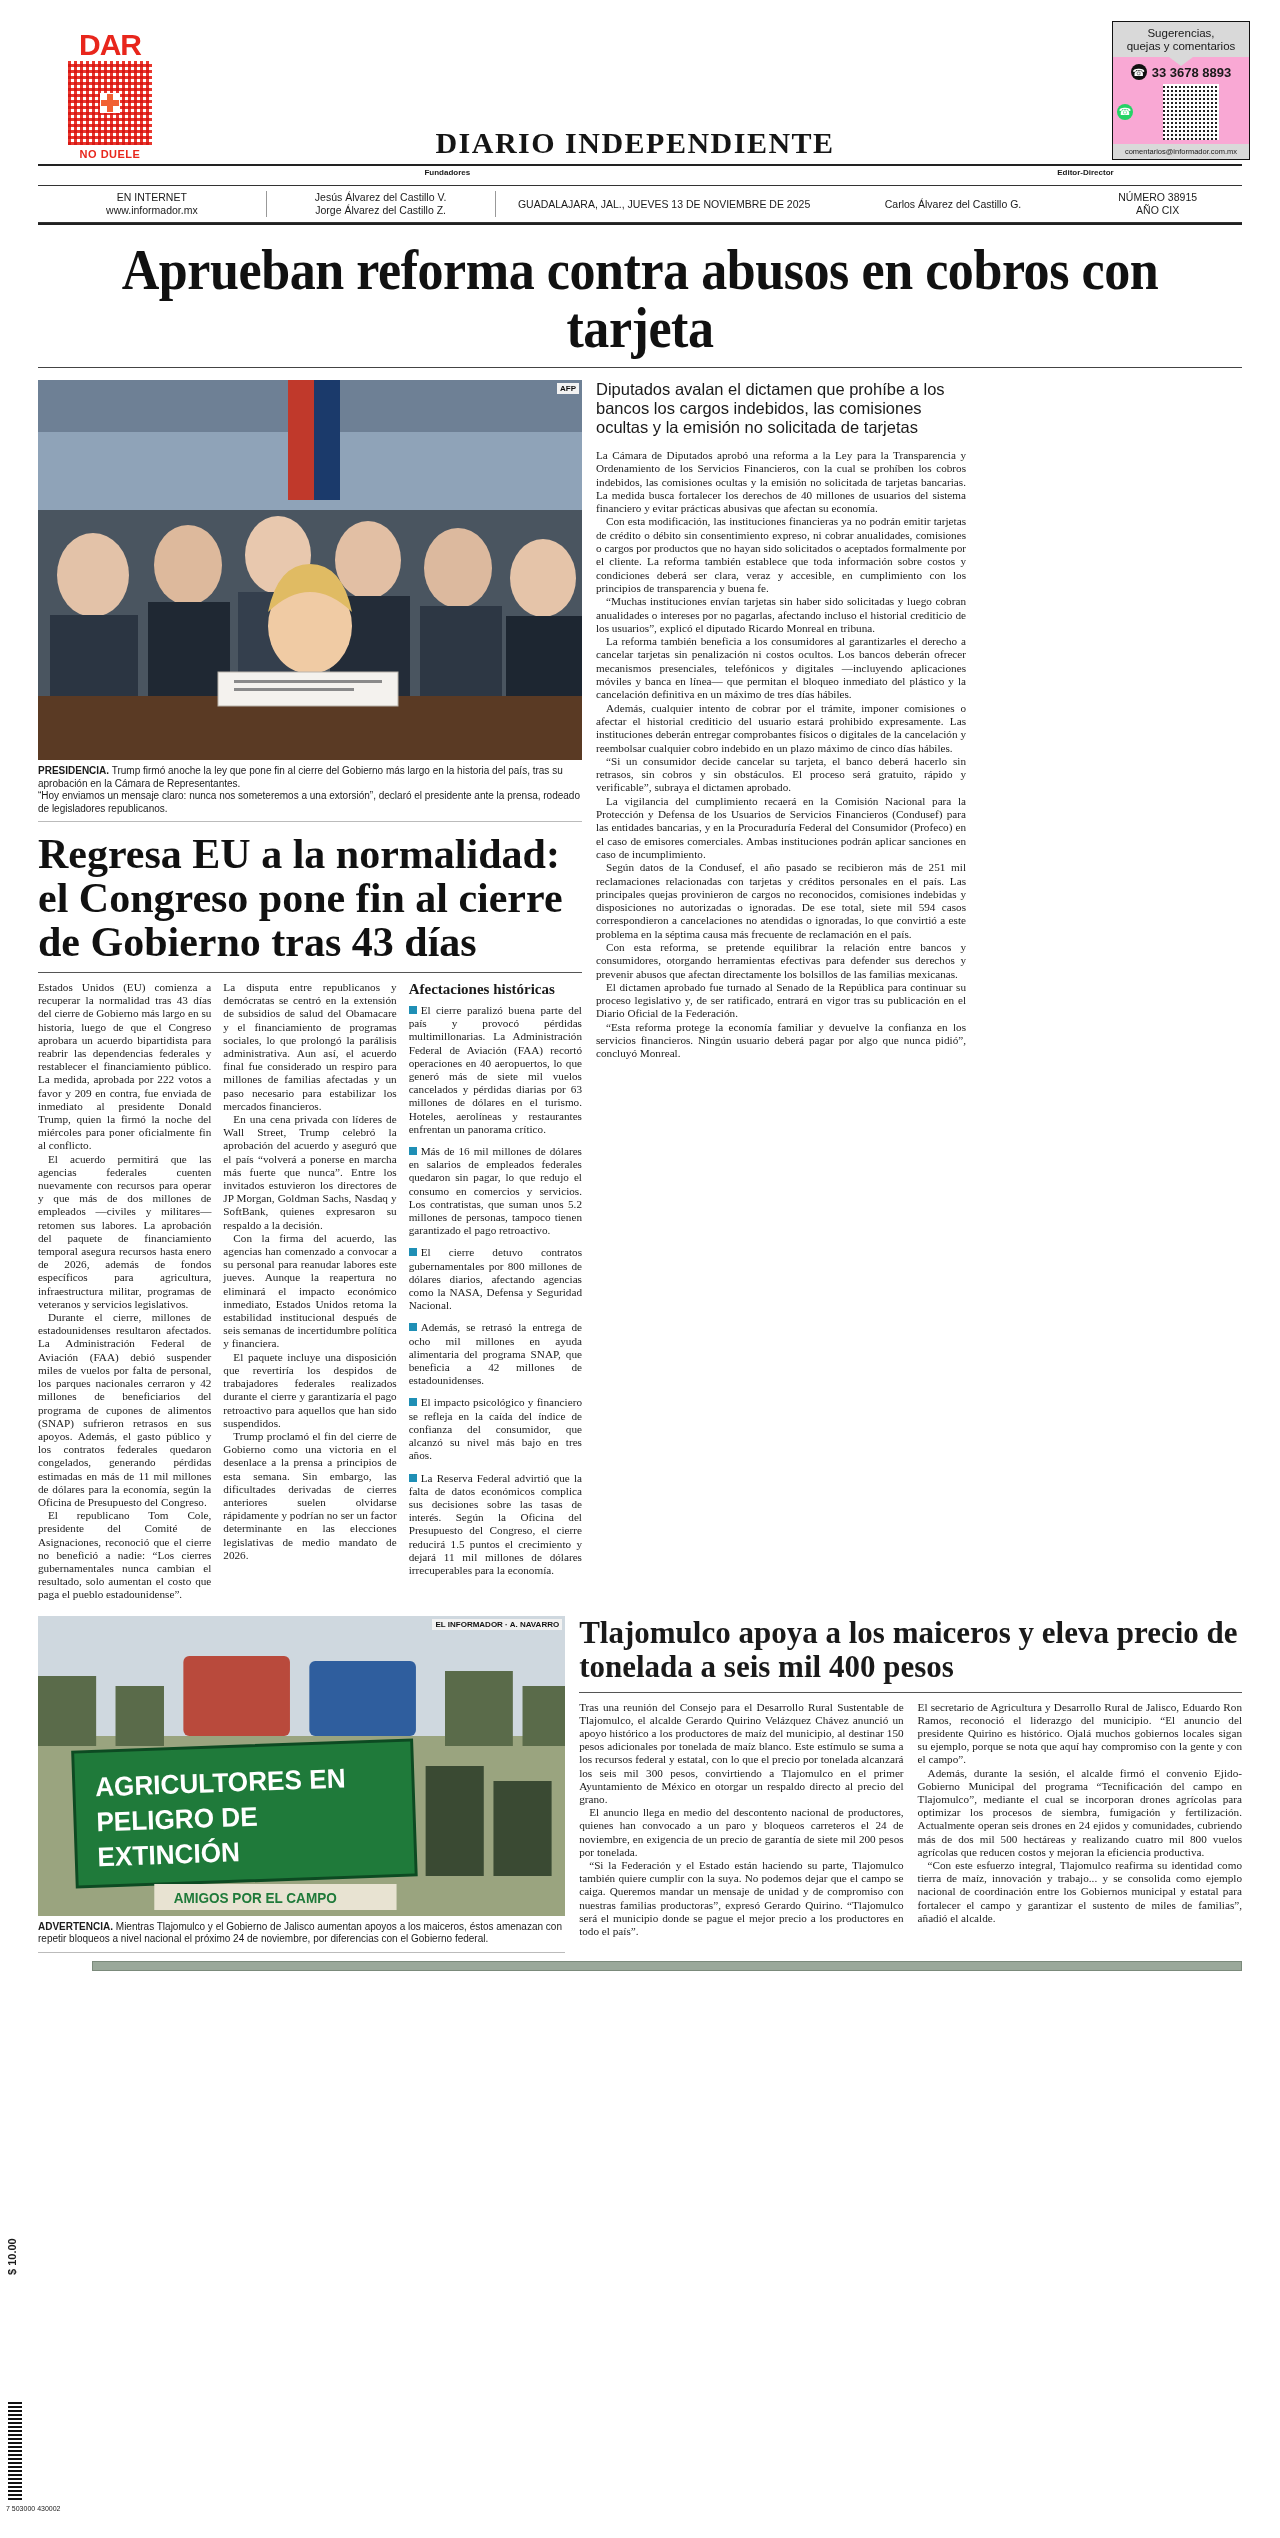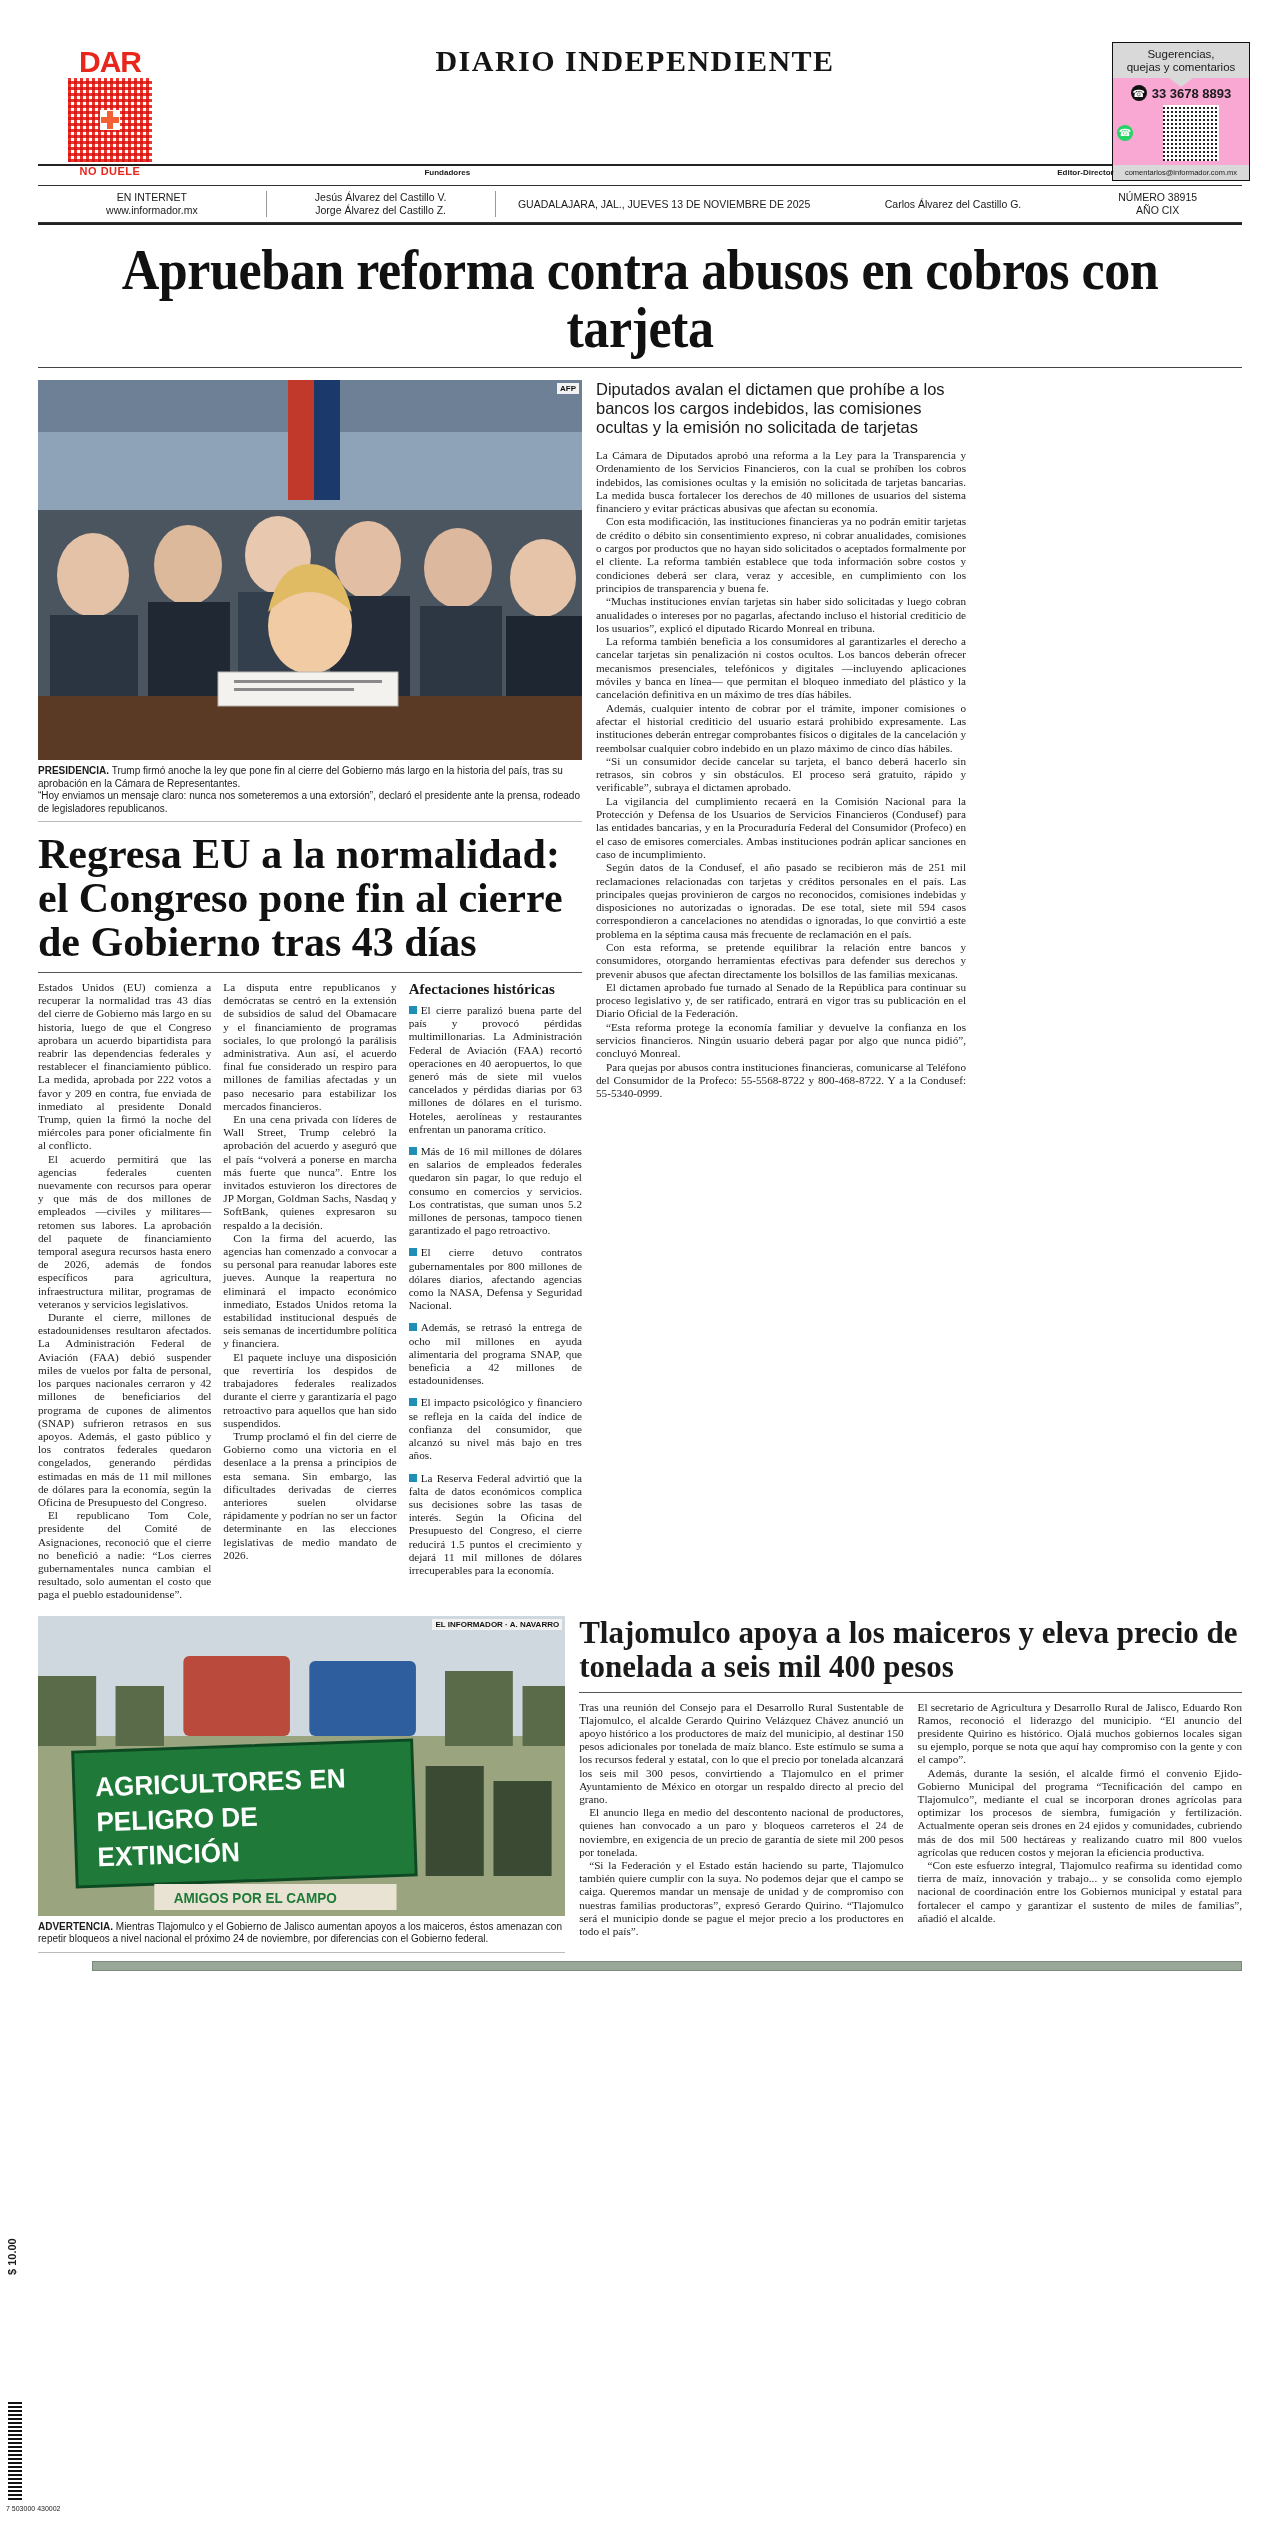--- a/index.html
+++ b/index.html
@@ -8,21 +8,21 @@
     width:1280px; height:2538px;
     background:#ffffff;
     font-family:"Liberation Serif", serif;
     color:#1a1a1a;
     position:relative;
     overflow:hidden;
   }
   .page { width:1280px; height:2538px; position:relative; padding:0 24px; }
 
   
-  .masthead { display:flex; align-items:flex-start; padding-top:38px; height:160px; }
+  .masthead { display:flex; align-items:flex-end; padding-top:38px; height:160px; }
   .dar-logo { width:96px; margin-left:38px; margin-top:10px; text-align:center; }
   .dar-word { color:#e8261c; font-family:"Liberation Sans", sans-serif; font-weight:bold;
               font-size:30px; letter-spacing:-1px; line-height:28px; }
   .qr { width:84px; height:84px; margin:2px auto 0 auto; position:relative;
         background:#ffffff; }
   .qr-red { background-image:
       repeating-linear-gradient(90deg,#e8261c 0 3px,transparent 3px 6px),
       repeating-linear-gradient(0deg,#e8261c 0 3px,transparent 3px 6px);
       background-blend-mode:multiply; opacity:.92; }
   .qr-cross { position:absolute; left:50%; top:50%; transform:translate(-50%,-50%);
@@ -299,21 +299,20 @@
         <p>Con esta modificación, las instituciones financieras ya no podrán emitir tarjetas de crédito o débito sin consentimiento expreso, ni cobrar anualidades, comisiones o cargos por productos que no hayan sido solicitados o aceptados formalmente por el cliente. La reforma también establece que toda información sobre costos y condiciones deberá ser clara, veraz y accesible, en cumplimiento con los principios de transparencia y buena fe.</p>
         <p>“Muchas instituciones envían tarjetas sin haber sido solicitadas y luego cobran anualidades o intereses por no pagarlas, afectando incluso el historial crediticio de los usuarios”, explicó el diputado Ricardo Monreal en tribuna.</p>
         <p>La reforma también beneficia a los consumidores al garantizarles el derecho a cancelar tarjetas sin penalización ni costos ocultos. Los bancos deberán ofrecer mecanismos presenciales, telefónicos y digitales —incluyendo aplicaciones móviles y banca en línea— que permitan el bloqueo inmediato del plástico y la cancelación definitiva en un máximo de tres días hábiles.</p>
         <p>Además, cualquier intento de cobrar por el trámite, imponer comisiones o afectar el historial crediticio del usuario estará prohibido expresamente. Las instituciones deberán entregar comprobantes físicos o digitales de la cancelación y reembolsar cualquier cobro indebido en un plazo máximo de cinco días hábiles.</p>
         <p>“Si un consumidor decide cancelar su tarjeta, el banco deberá hacerlo sin retrasos, sin cobros y sin obstáculos. El proceso será gratuito, rápido y verificable”, subraya el dictamen aprobado.</p>
         <p>La vigilancia del cumplimiento recaerá en la Comisión Nacional para la Protección y Defensa de los Usuarios de Servicios Financieros (Condusef) para las entidades bancarias, y en la Procuraduría Federal del Consumidor (Profeco) en el caso de emisores comerciales. Ambas instituciones podrán aplicar sanciones en caso de incumplimiento.</p>
         <p>Según datos de la Condusef, el año pasado se recibieron más de 251 mil reclamaciones relacionadas con tarjetas y créditos personales en el país. Las principales quejas provinieron de cargos no reconocidos, comisiones indebidas y disposiciones no autorizadas o ignoradas. De ese total, siete mil 594 casos correspondieron a cancelaciones no atendidas o ignoradas, lo que convirtió a este problema en la séptima causa más frecuente de reclamación en el país.</p>
         <p>Con esta reforma, se pretende equilibrar la relación entre bancos y consumidores, otorgando herramientas efectivas para defender sus derechos y prevenir abusos que afectan directamente los bolsillos de las familias mexicanas.</p>
         <p>El dictamen aprobado fue turnado al Senado de la República para continuar su proceso legislativo y, de ser ratificado, entrará en vigor tras su publicación en el Diario Oficial de la Federación.</p>
         <p>“Esta reforma protege la economía familiar y devuelve la confianza en los servicios financieros. Ningún usuario deberá pagar por algo que nunca pidió”, concluyó Monreal.</p>
-        <p>Para quejas por abusos contra instituciones financieras, comunicarse al Teléfono del Consumidor de la Profeco: 55-5568-8722 y 800-468-8722. Y a la Condusef: 55-5340-0999.</p>
       </div>
     </div>
   </div>
 
   <div class="bottom">
     <div class="bot-left">
       <div class="photo-bot">
         <div class="credit">EL INFORMADOR · A. NAVARRO</div>
         <svg width="100%" height="100%" viewBox="0 0 544 300" preserveAspectRatio="none">
           <rect width="544" height="300" fill="#cfd8df"></rect>

